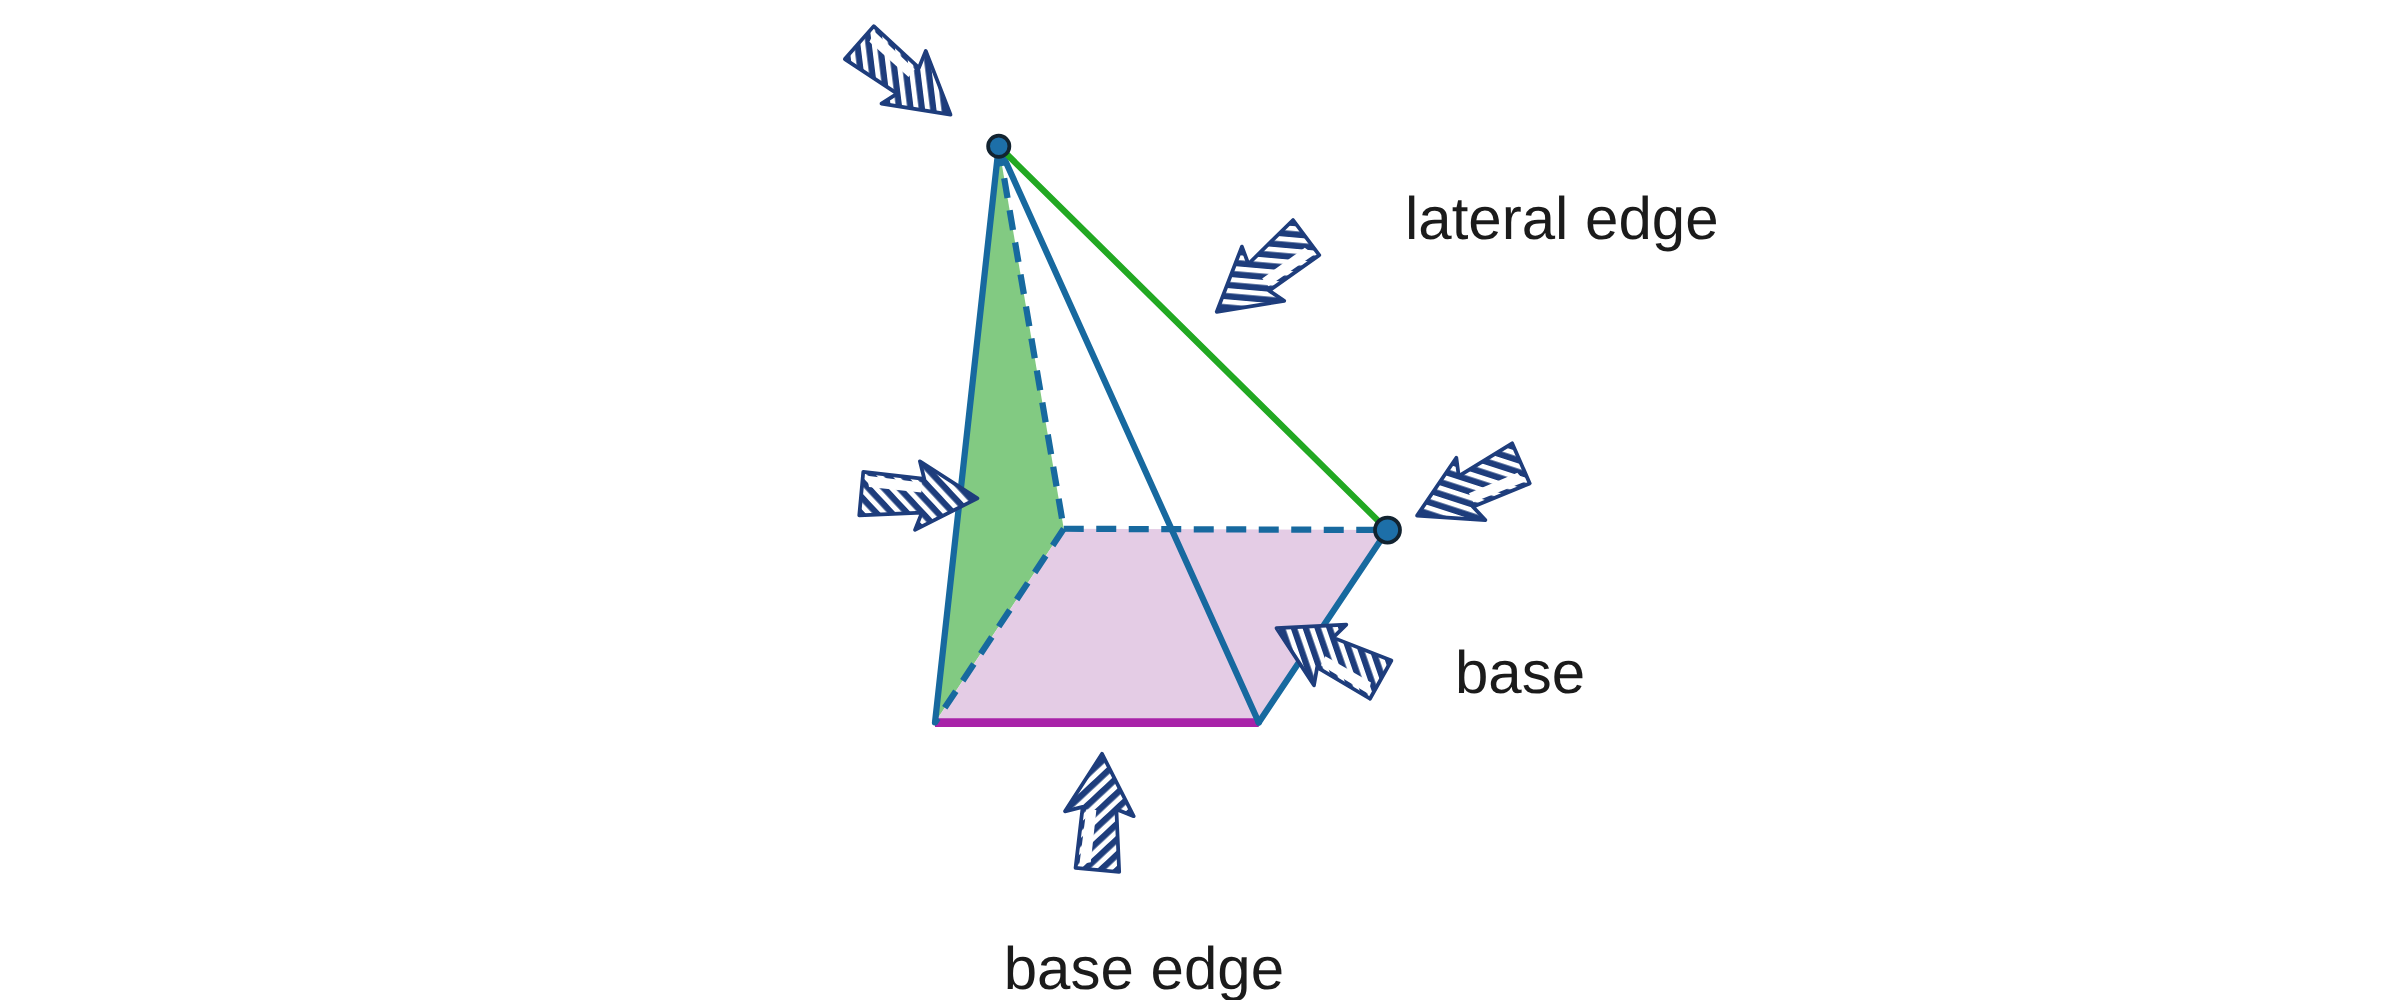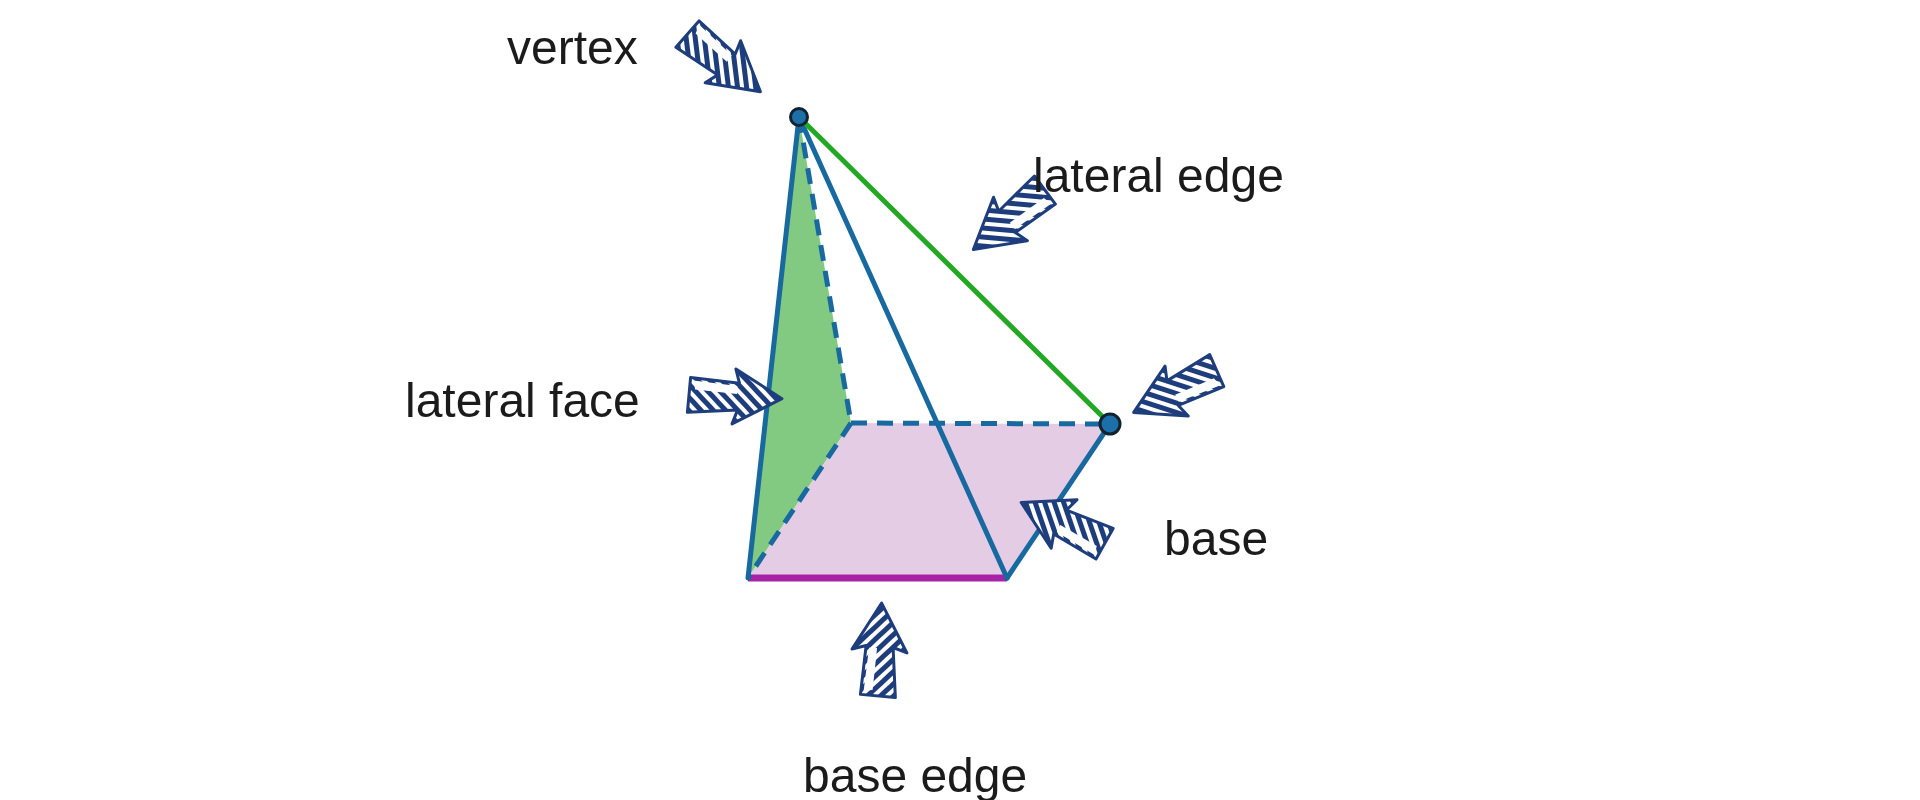--- a/index.html
+++ b/index.html
@@ -37,21 +37,21 @@
   .hatch-bg{fill:#ffffff;}
   .hatch-stripe{fill:var(--arrow-navy);}
 
   .label{
     position:absolute;
     font-size:48px;line-height:1;
     color:var(--label-text);
     white-space:nowrap;
   }
   [data-name="label-vertex"]{left:507px;top:24px;}
-  [data-name="label-lateral-edge"]{left:1033px;top:152px;}
+  [data-name="label-lateral-edge"]{left:1124px;top:152px;}
   [data-name="label-base-vertex"]{left:1253px;top:345px;}
   [data-name="label-base"]{left:1148px;top:515px;margin-left:16px;}
   [data-name="label-base-edge"]{left:803px;top:752px;}
   [data-name="label-lateral-face"]{left:405px;top:377px;}
 </style>
 </head>
 <body>
 
 <div class="stage" data-name="pyramid-diagram">
 
@@ -100,18 +100,16 @@
     <g transform="translate(879,650) rotate(272) translate(-50,-30)" data-name="base-edge-arrow-icon">
       <path class="arrow-body" d="M5 13 L54 17 L50 3 L97 31 L48 58 L53 44 L3 48 Z"></path>
       <path class="arrow-sliver" d="M8 16 L52 20 L52 28 L10 25 Z"></path>
     </g>
     <g transform="translate(735,396) rotate(2) translate(-50,-30)" data-name="lateral-face-arrow-icon">
       <path class="arrow-body" d="M5 13 L54 17 L50 3 L97 31 L48 58 L53 44 L3 48 Z"></path>
       <path class="arrow-sliver" d="M8 16 L52 20 L52 28 L10 25 Z"></path>
     </g>
   </svg>
 
-  <div class="label" data-name="label-vertex">vertex</div>
   <div class="label" data-name="label-lateral-edge">lateral edge</div>
   <div class="label" data-name="label-base">base</div>
   <div class="label" data-name="label-base-edge">base edge</div>
-  <div class="label" data-name="label-lateral-face">lateral face</div>
 </div>
 
 </body></html>

